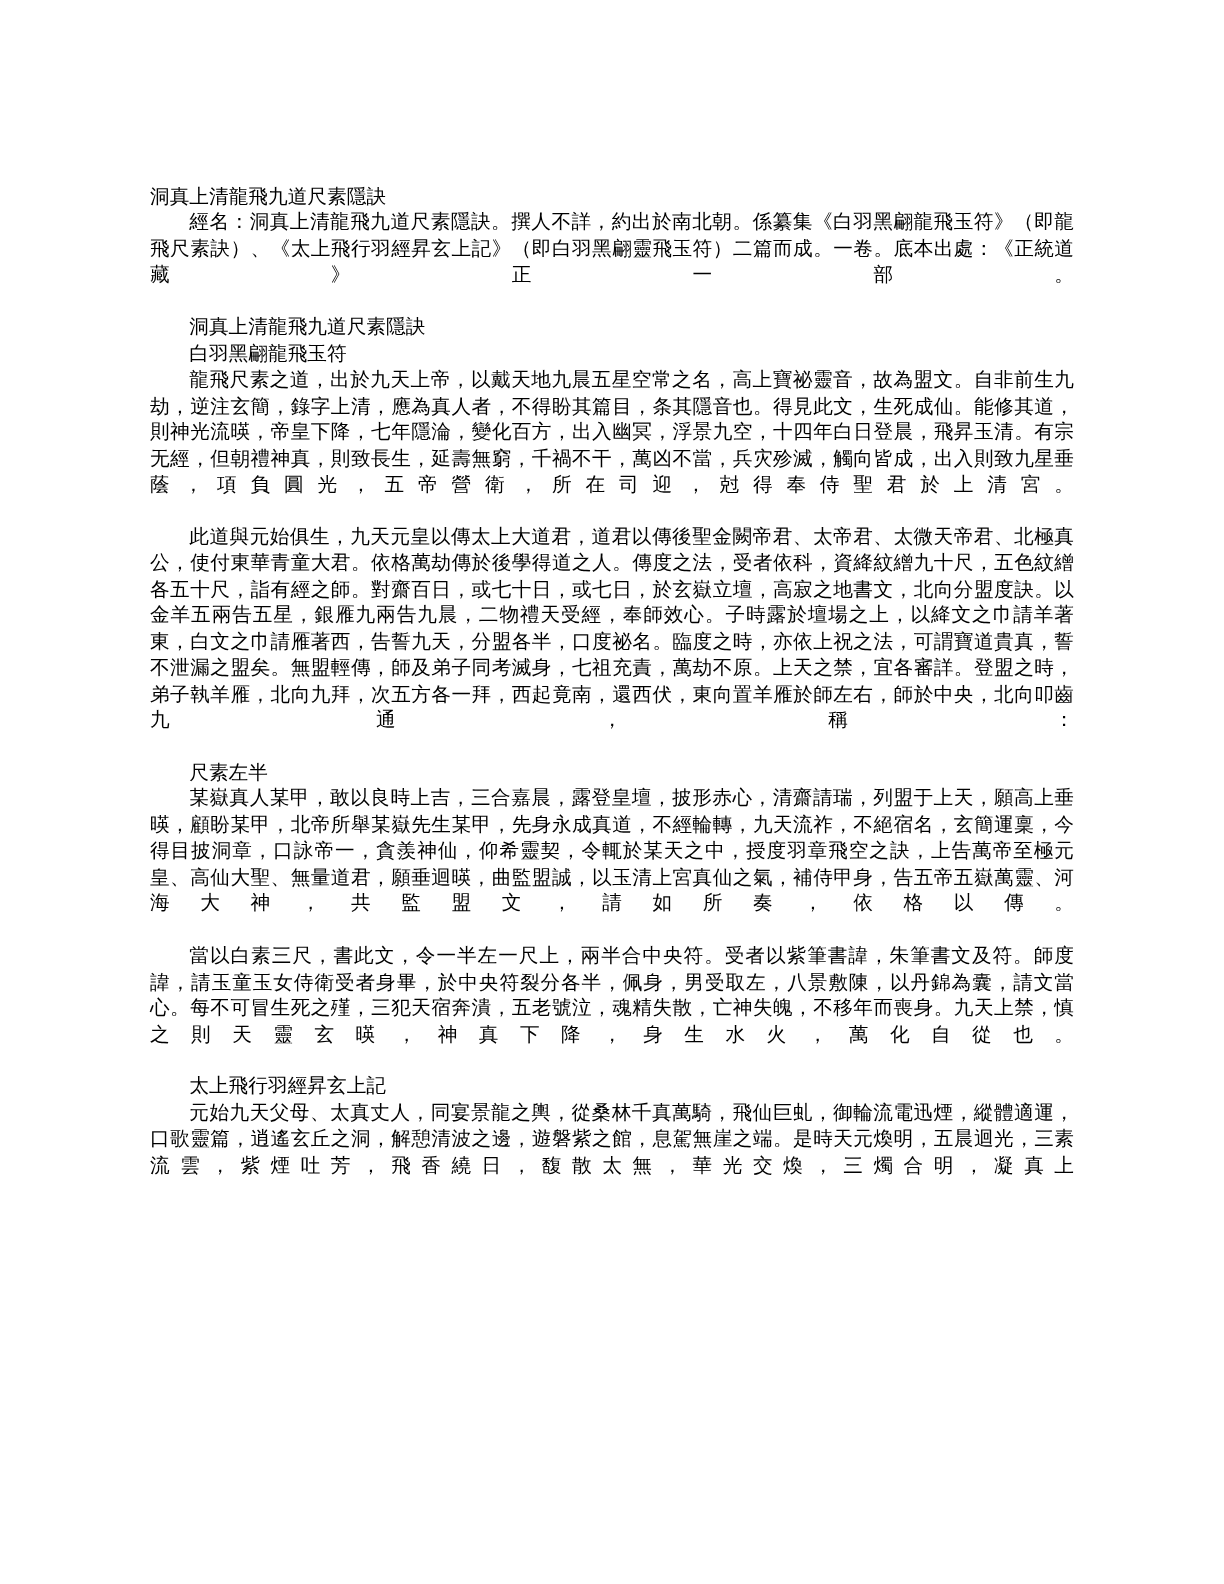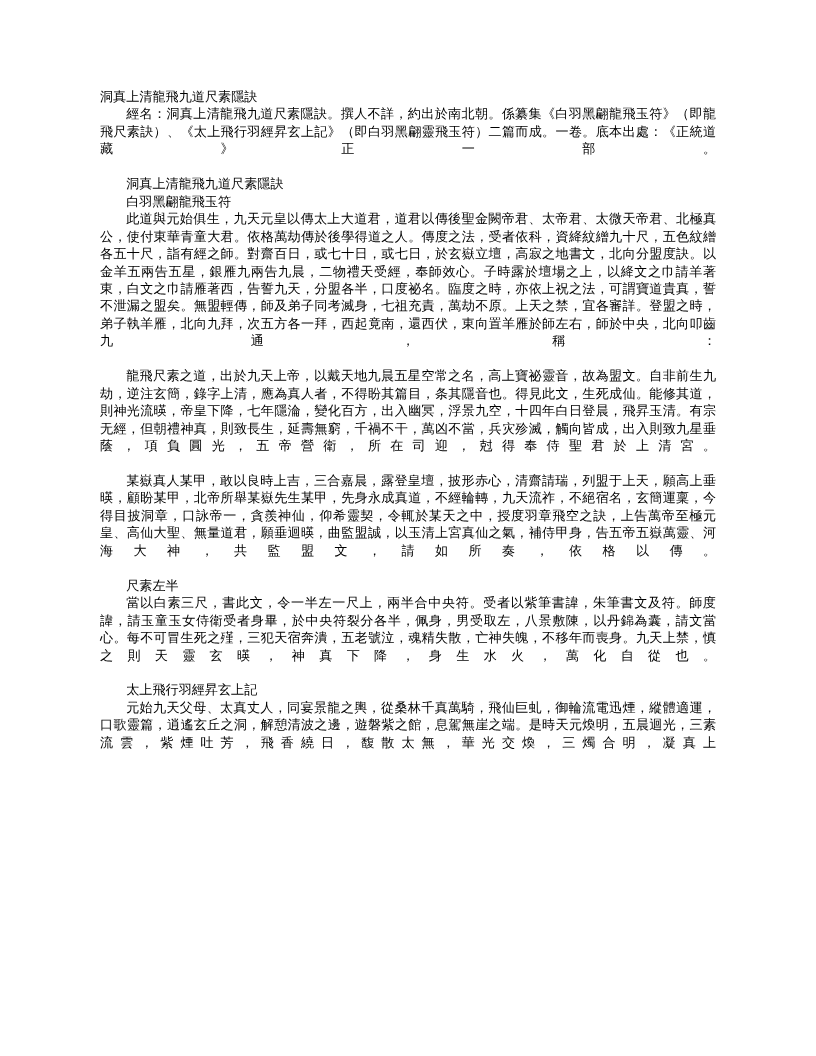--- a/index.html
+++ b/index.html
@@ -18,20 +18,21 @@
   .page {
     position: relative;
     width: 816px;
     height: 1056px;
     background: #ffffff;
     box-sizing: border-box;
     padding: 88px 100px 0 100px;
   }
   .doc-body {
     width: 616px;
+    margin-top: 35px;
   }
   
   p.para {
     margin: 0;
     padding: 0;
     font-size: 13.1px;
     line-height: 17.45px;
     text-align: justify;
     text-justify: inter-character;
     text-indent: 0;
@@ -75,27 +76,27 @@
 
     <p class="para indent2">經名：洞真上清龍飛九道尺素隱訣。撰人不詳，約出於南北朝。係纂集《白羽黑翩龍飛玉符》（即龍飛尺素訣）、《太上飛行羽經昇玄上記》（即白羽黑翩靈飛玉符）二篇而成。一卷。底本出處：《正統道藏》正一部。</p>
 
     <p class="para heading">洞真上清龍飛九道尺素隱訣</p>
 
     <p class="para heading">白羽黑翩龍飛玉符</p>
 
 
 
 
+    <p class="para indent2">龍飛尺素之道，出於九天上帝，以戴天地九晨五星空常之名，高上寶祕靈音，故為盟文。自非前生九劫，逆注玄簡，錄字上清，應為真人者，不得盼其篇目，条其隱音也。得見此文，生死成仙。能修其道，則神光流暎，帝皇下降，七年隱淪，變化百方，出入幽冥，浮景九空，十四年白日登晨，飛昇玉清。有宗无經，但朝禮神真，則致長生，延壽無窮，千禍不干，萬凶不當，兵灾殄滅，觸向皆成，出入則致九星垂蔭，項負圓光，五帝營衛，所在司迎，尅得奉侍聖君於上清宮。</p>
+
     <p class="para indent2">此道與元始俱生，九天元皇以傳太上大道君，道君以傳後聖金闕帝君、太帝君、太微天帝君、北極真公，使付東華青童大君。依格萬劫傳於後學得道之人。傳度之法，受者依科，資絳紋繒九十尺，五色紋繒各五十尺，詣有經之師。對齋百日，或七十日，或七日，於玄嶽立壇，高寂之地書文，北向分盟度訣。以金羊五兩告五星，銀雁九兩告九晨，二物禮天受經，奉師效心。子時露於壇場之上，以絳文之巾請羊著東，白文之巾請雁著西，告誓九天，分盟各半，口度祕名。臨度之時，亦依上祝之法，可謂寶道貴真，誓不泄漏之盟矣。無盟輕傳，師及弟子同考滅身，七祖充責，萬劫不原。上天之禁，宜各審詳。登盟之時，弟子執羊雁，北向九拜，次五方各一拜，西起竟南，還西伏，東向置羊雁於師左右，師於中央，北向叩齒九通，稱：</p>
 
-    <p class="para indent2">龍飛尺素之道，出於九天上帝，以戴天地九晨五星空常之名，高上寶祕靈音，故為盟文。自非前生九劫，逆注玄簡，錄字上清，應為真人者，不得盼其篇目，条其隱音也。得見此文，生死成仙。能修其道，則神光流暎，帝皇下降，七年隱淪，變化百方，出入幽冥，浮景九空，十四年白日登晨，飛昇玉清。有宗无經，但朝禮神真，則致長生，延壽無窮，千禍不干，萬凶不當，兵灾殄滅，觸向皆成，出入則致九星垂蔭，項負圓光，五帝營衛，所在司迎，尅得奉侍聖君於上清宮。</p>
+    <p class="para heading">尺素左半</p>
 
     <p class="para indent2">某嶽真人某甲，敢以良時上吉，三合嘉晨，露登皇壇，披形赤心，清齋請瑞，列盟于上天，願高上垂暎，顧盼某甲，北帝所舉某嶽先生某甲，先身永成真道，不經輪轉，九天流祚，不絕宿名，玄簡運稟，今得目披洞章，口詠帝一，貪羨神仙，仰希靈契，令輒於某天之中，授度羽章飛空之訣，上告萬帝至極元皇、高仙大聖、無量道君，願垂迴暎，曲監盟誠，以玉清上宮真仙之氣，補侍甲身，告五帝五嶽萬靈、河海大神，共監盟文，請如所奏，依格以傳。</p>
-
-    <p class="para heading">尺素左半</p>
 
     <p class="para indent2">當以白素三尺，書此文，令一半左一尺上，兩半合中央符。受者以紫筆書諱，朱筆書文及符。師度諱，請玉童玉女侍衛受者身畢，於中央符裂分各半，佩身，男受取左，八景敷陳，以丹錦為囊，請文當心。每不可冒生死之殣，三犯天宿奔潰，五老號泣，魂精失散，亡神失魄，不移年而喪身。九天上禁，慎之則天靈玄暎，神真下降，身生水火，萬化自從也。</p>
 
     <p class="para heading">太上飛行羽經昇玄上記</p>
 
     <p class="para indent2">元始九天父母、太真丈人，同宴景龍之輿，從桑林千真萬騎，飛仙巨虬，御輪流電迅煙，縱體適運，口歌靈篇，逍遙玄丘之洞，解憩清波之邊，遊磐紫之館，息駕無崖之端。是時天元煥明，五晨迴光，三素流雲，紫煙吐芳，飛香繞日，馥散太無，華光交煥，三燭合明，凝真上</p>
 
   </div>
 </div>
 

